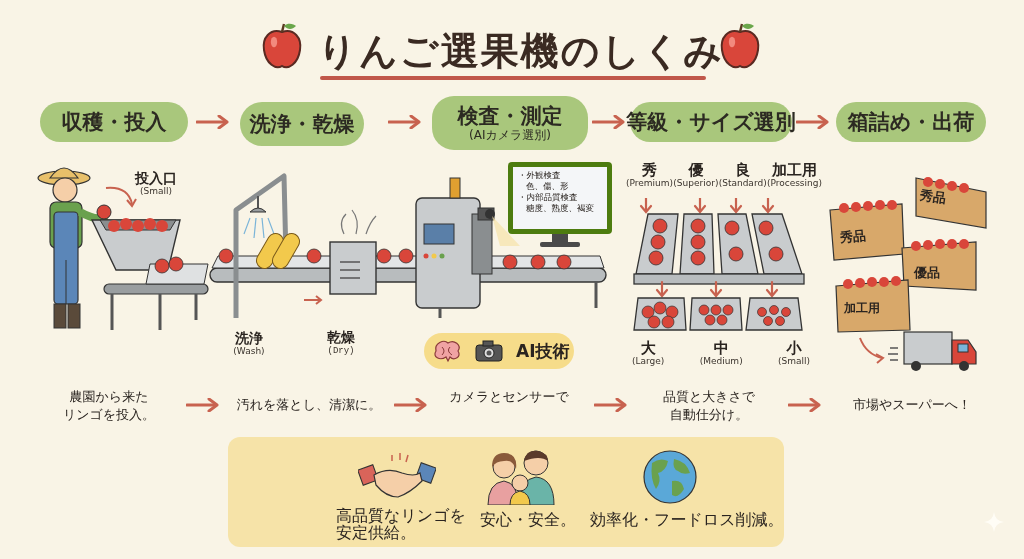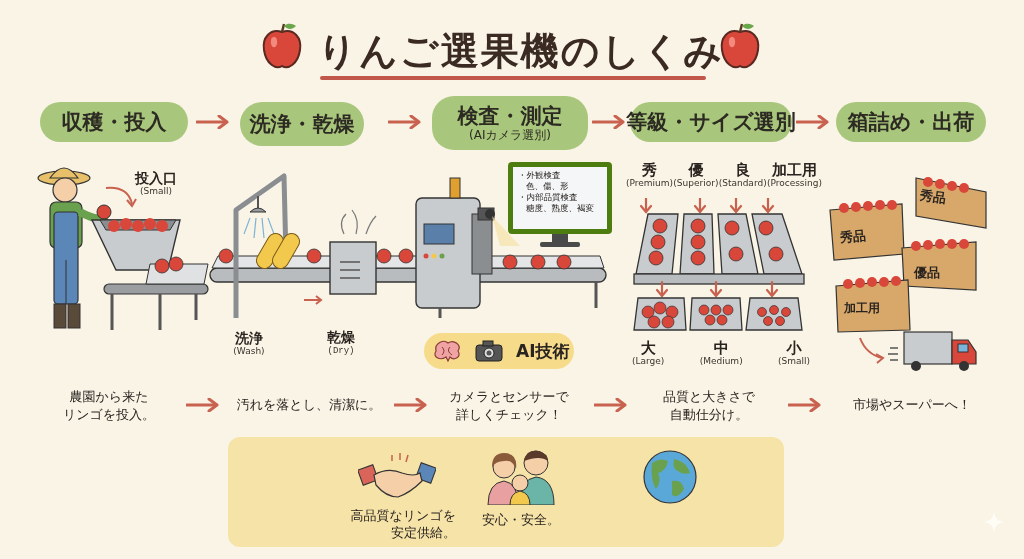--- a/index.html
+++ b/index.html
@@ -43,21 +43,21 @@
   .lbl small { display: block; font-size: 9px; font-weight: normal; line-height: 11px; color: #3a332d; }
 
   .desc { font-size: 13px; line-height: 18px; text-align: center; color: #2a2420; white-space: nowrap; }
 
   
   .merit {
     left: 228px; top: 437px; width: 556px; height: 110px;
     background: #f6e3a8; border-radius: 12px;
   }
   .merit-title { left: 30px; top: 42px; font-size: 22px; font-weight: bold; }
-  .merit-cap { font-size: 13px; line-height: 17px; text-align: right; white-space: nowrap; }
+  .merit-cap { font-size: 16px; line-height: 17px; text-align: left; white-space: nowrap; }
 
   .monitor-text { font-size: 8.5px; line-height: 11px; color: #2a2420; }
 </style>
 </head>
 <body>
 
 <svg width="0" height="0" style="position:absolute">
   <defs>
     <g id="apple">
       <path d="M10 4 C4 2 0 7 1 13 C2 20 7 23 10 21 C13 23 18 20 19 13 C20 7 16 2 10 4 Z" fill="#d9463a" stroke="#5a2a22" stroke-width="1"></path>
@@ -379,21 +379,20 @@
     <use href="#arrowR"></use>
   </svg>
 <div class="abs desc" style="left:234px;top:396px;width:150px;">
   <div>汚れを落とし、清潔に。</div>
 </div>
 <svg class="abs arrow" style="left:394px;top:398px;" viewBox="0 0 32 14">
     <use href="#arrowR"></use>
   </svg>
 <div class="abs desc" style="left:444px;top:388px;width:130px;text-align:center;">
   <div>カメラとセンサーで</div>
-  <div>詳しくチェック！</div>
 </div>
 <svg class="abs arrow" style="left:594px;top:398px;" viewBox="0 0 32 14">
     <use href="#arrowR"></use>
   </svg>
 <div class="abs desc" style="left:654px;top:388px;width:110px;">
   <div>品質と大きさで</div>
   <div>自動仕分け。</div>
 </div>
 <svg class="abs arrow" style="left:788px;top:398px;" viewBox="0 0 32 14">
     <use href="#arrowR"></use>
@@ -432,17 +431,20 @@
   <div class="abs merit-cap" style="left:252px;top:74px;width:80px;">
     <div>安心・安全。</div>
   </div>
 
   <svg class="abs" style="left:414px;top:12px;" width="56" height="56" viewBox="0 0 56 56">
     <circle cx="28" cy="28" r="26" fill="#5aa8d8" stroke="#333" stroke-width="1.2"></circle>
     <path d="M10 14 Q18 8 26 12 Q24 22 16 24 Q20 32 14 40 Q8 30 10 14 Z" fill="#6aa14e"></path>
     <path d="M32 10 Q44 12 48 24 Q40 26 36 22 Q30 20 32 10 Z" fill="#6aa14e"></path>
     <path d="M30 32 Q40 30 42 40 Q36 50 30 46 Z" fill="#6aa14e"></path>
   </svg>
+  <div class="abs merit-cap" style="left:362px;top:74px;width:160px;">
+    <div>効率化・フードロス削減。</div>
+  </div>
 </div>
 
 <svg class="abs" style="left:984px;top:512px;" width="20" height="20" viewBox="0 0 20 20">
   <path d="M10 0 Q11 9 20 10 Q11 11 10 20 Q9 11 0 10 Q9 9 10 0 Z" fill="#fffdf6"></path>
 </svg>
 
 </body></html>

